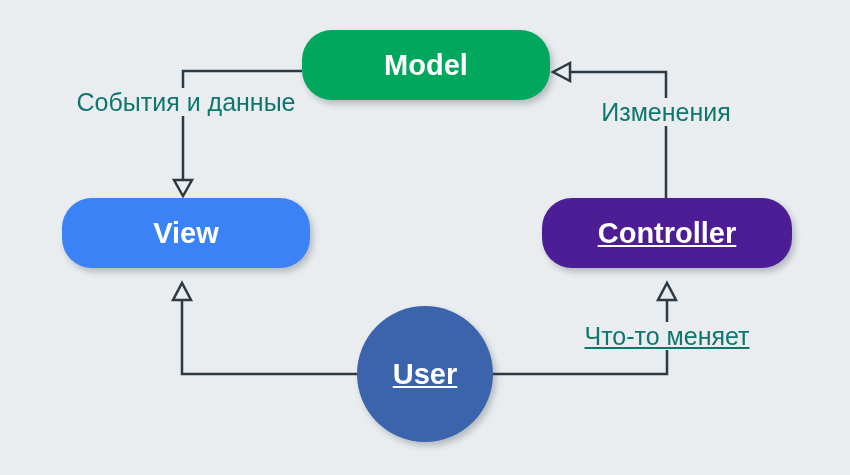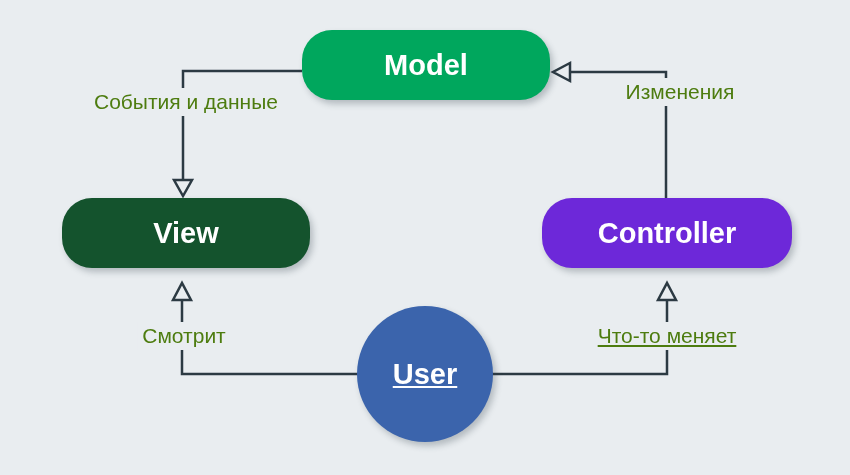--- a/index.html
+++ b/index.html
@@ -14,24 +14,24 @@
     position:absolute;
     display:flex; align-items:center; justify-content:center;
     color:#ffffff; font-weight:700; font-size:29px;
     box-shadow:3px 4px 6px rgba(44,58,67,0.28);
   }
   .node.box { height:70px;border-radius:30px; }
   .node.circle { width:136px; height:136px; border-radius:50%;text-decoration:underline; }
   .edge-label {
     position:absolute;
     transform:translate(-50%,-50%);
-    font-size:21px; line-height:26px;
+    font-size:25px; line-height:26px;
     padding:1px 5px;
     white-space:nowrap;
-    color:#4d7c0f;
+    color:#0f766e;
   }
 </style>
 </head>
 <body>
 
 <div class="canvas" style="background-color: rgb(233, 237, 240);">
 
   <svg class="connector-layer" width="850" height="475" viewBox="0 0 850 475">
     <g fill="none" stroke-width="2.5" stroke="#2c3a43" style="stroke: rgb(44, 58, 67);">
       <path d="M 302 71 H 183 V 181"></path>
@@ -44,33 +44,32 @@
       <polygon points="570,63 570,81 553,72"></polygon>
       <polygon points="173,300 191,300 182,283"></polygon>
       <polygon points="658,300 676,300 667,283"></polygon>
     </g>
   </svg>
 
   <div class="node box" style="left: 302px; top: 30px; width: 248px; background-color: rgb(0, 167, 93);">
     <span>Model</span>
   </div>
 
-  <div class="node box" style="left: 62px; top: 198px; width: 248px; background-color: #14532d;">
+  <div class="node box" style="left: 62px; top: 198px; width: 248px; background-color: #3b82f6;">
     <span>View</span>
   </div>
 
-  <div class="node box" style="left: 542px; top: 198px; width: 250px; background-color: #6d28d9;">
+  <div class="node box" style="left: 542px; top: 198px; width: 250px; background-color: #4c1d95; text-decoration: underline;">
     <span>Controller</span>
   </div>
 
   <div class="node circle" style="left: 357px; top: 306px; background-color: rgb(59, 100, 172);">
     <span>User</span>
   </div>
 
   <div class="edge-label" style="left: 186px; top: 102px; background-color: rgb(233, 237, 240);">События и данные</div>
 
-  <div class="edge-label" style="left: 666px; top: 92px; background-color: rgb(233, 237, 240); margin-left: 14px;">Изменения</div>
+  <div class="edge-label" style="left: 666px; top: 112px; background-color: rgb(233, 237, 240);">Изменения</div>
 
-  <div class="edge-label" style="left: 184px; top: 336px; background-color: rgb(233, 237, 240);">Смотрит</div>
 
   <div class="edge-label" style="left: 667px; top: 336px; background-color: rgb(233, 237, 240); text-decoration: underline;">Что-то меняет</div>
 
 </div>
 
 </body></html>

